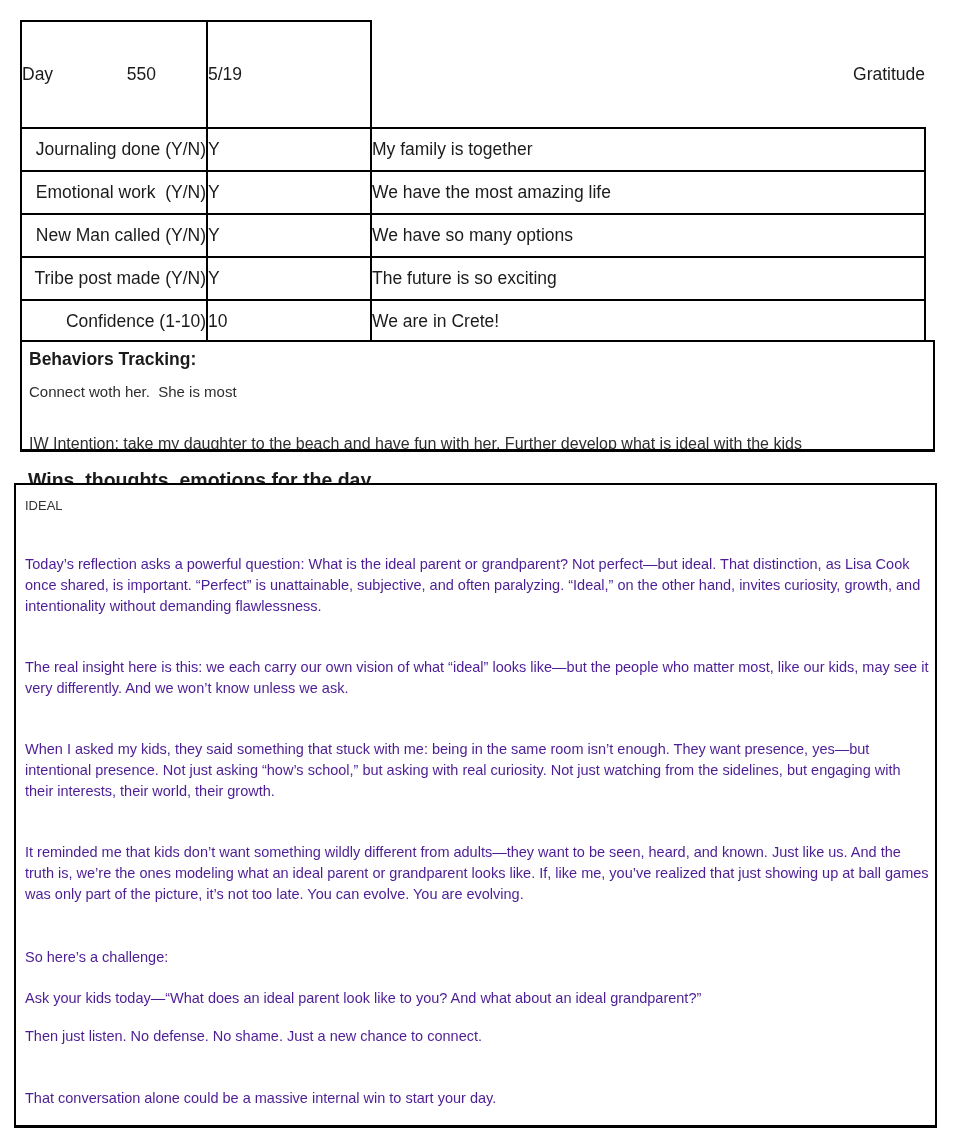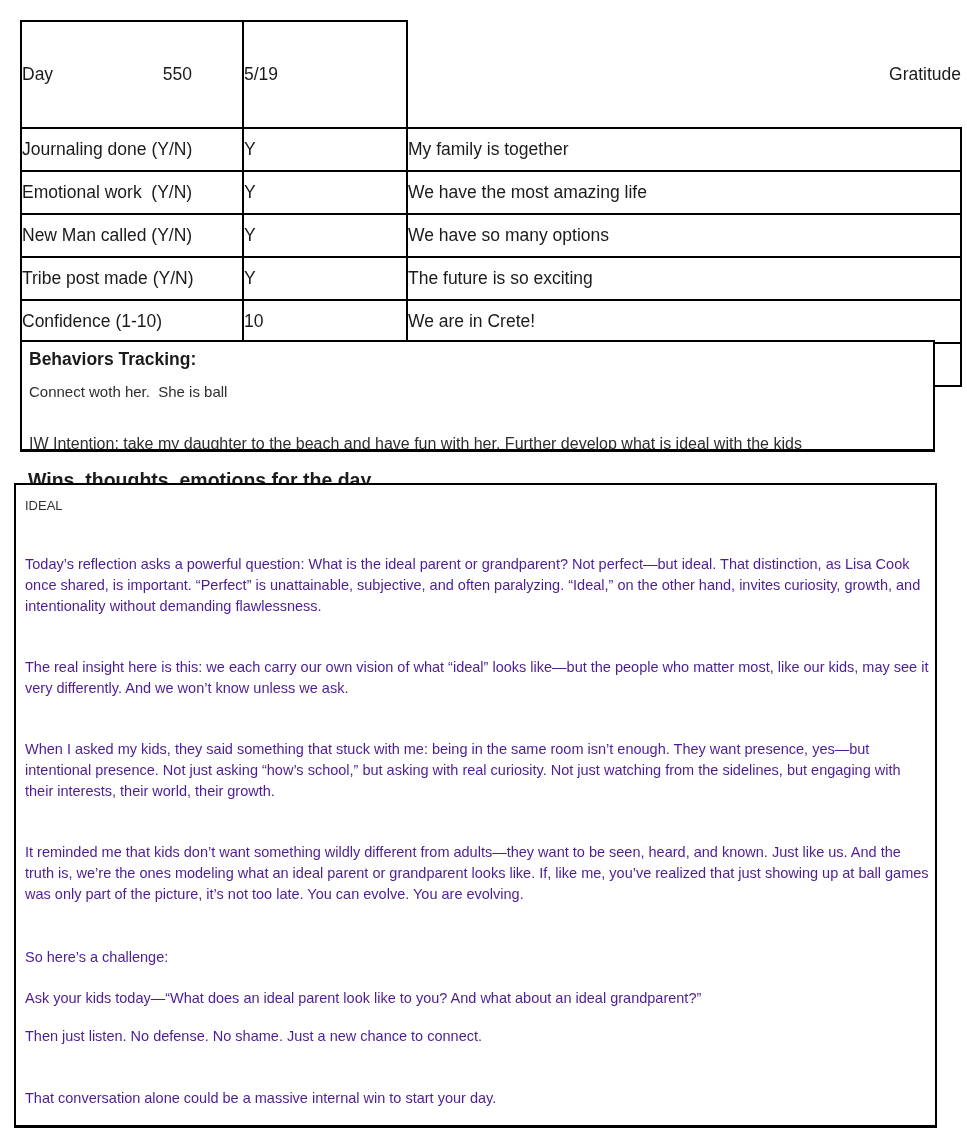--- a/index.html
+++ b/index.html
@@ -25,21 +25,21 @@
   table.tracker td {
     border: 2px solid #000;
     font-size: 17.5px;
     color: #1b1b1b;
     padding: 0;
     background: #fff;
     overflow: hidden;
     white-space: pre;
   }
   table.tracker td.no-border { border: none; text-align: right; }
-  td.col-label { width: 222px; height: 43px; padding-left: 6px; text-align: left; margin-left: 43px; }
+  td.col-label { width: 186px; height: 43px; padding-left: 6px; text-align: right; margin-left: 43px; }
   td.col-value { width: 164px; }
   td.col-grat  { width: 554px; padding-left: 7px; text-align: left; color: #2a2a2a; }
   tr.hdr td { height: 44px; }
   .day-cell-inner { display: flex; align-items: center; justify-content: space-between; padding-right: 50px; }
   td.grat-header { text-align: center; font-size: 17.5px; color: #1b1b1b; padding-left: 0; }
 
   
   .behaviors-box {
     position: absolute;
     left: 20px;
@@ -152,21 +152,21 @@
     <tr>
       <td class="col-label">Context for the day</td>
       <td class="col-value">Taylor</td>
       <td class="col-grat">Friends reaching out for chats</td>
     </tr>
   </tbody>
     </table>
 
   <div class="behaviors-box">
     <div class="behaviors-title">Behaviors Tracking:</div>
-    <div class="behaviors-note">Connect woth her.  She is ball</div>
+    <div class="behaviors-note">Connect woth her.  She is most</div>
     <div class="behaviors-intention">IW Intention: take my daughter to the beach and have fun with her. Further develop what is ideal with the kids</div>
   </div>
 
   <div class="wins-heading">Wins, thoughts, emotions for the day</div>
 
   <div class="reflection-box">
     <p class="bp reflection-title p-ideal">IDEAL</p>
     <p class="bp p-1">Today’s reflection asks a powerful question: What is the ideal parent or grandparent? Not perfect—but ideal. That distinction, as Lisa Cook
 once shared, is important. “Perfect” is unattainable, subjective, and often paralyzing. “Ideal,” on the other hand, invites curiosity, growth, and
 intentionality without demanding flawlessness.</p>

